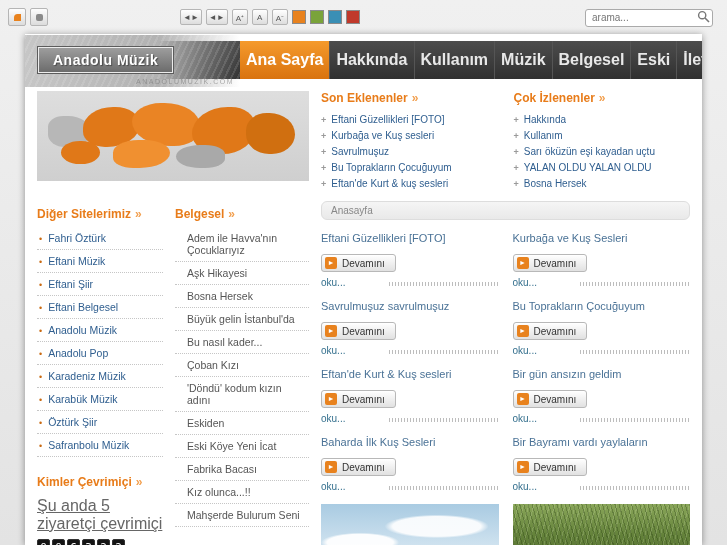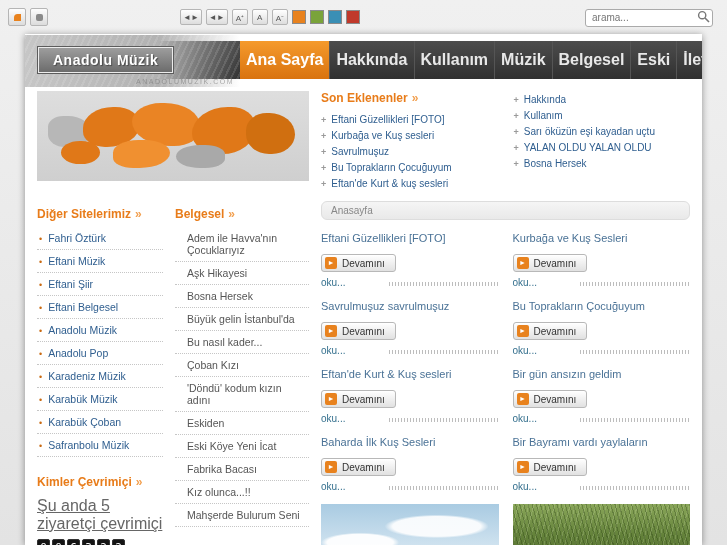--- a/index.html
+++ b/index.html
@@ -212,21 +212,21 @@
             <li class="side-item">
                 <span class="bullet">•</span>
                 <a>Karadeniz Müzik</a>
               </li>
             <li class="side-item">
                 <span class="bullet">•</span>
                 <a>Karabük Müzik</a>
               </li>
             <li class="side-item">
                 <span class="bullet">•</span>
-                <a>Karabük Çoban</a>
+                <a>Öztürk Şiir</a>
               </li>
             <li class="side-item">
                 <span class="bullet">•</span>
                 <a>Safranbolu Müzik</a>
               </li>
           </ul>
 
           <div class="online">
             <h3 class="section-title"><span>Kimler Çevrimiçi</span><span class="chev">»</span></h3>
             <div class="online-status">Şu anda 5 ziyaretçi çevrimiçi</div>
@@ -282,20 +282,21 @@
           <div class="mini-item">
               <span class="plus">+</span>
               <a>Bu Toprakların Çocuğuyum</a>
             </div>
           <div class="mini-item">
               <span class="plus">+</span>
               <a>Eftan'de Kurt &amp; kuş sesleri</a>
             </div>
         </div>
         <div class="col">
+          <h3 class="section-title"><span>Çok İzlenenler</span><span class="chev">»</span></h3>
           <div class="mini-item">
               <span class="plus">+</span>
               <a>Hakkında</a>
             </div>
           <div class="mini-item">
               <span class="plus">+</span>
               <a>Kullanım</a>
             </div>
           <div class="mini-item">
               <span class="plus">+</span>

